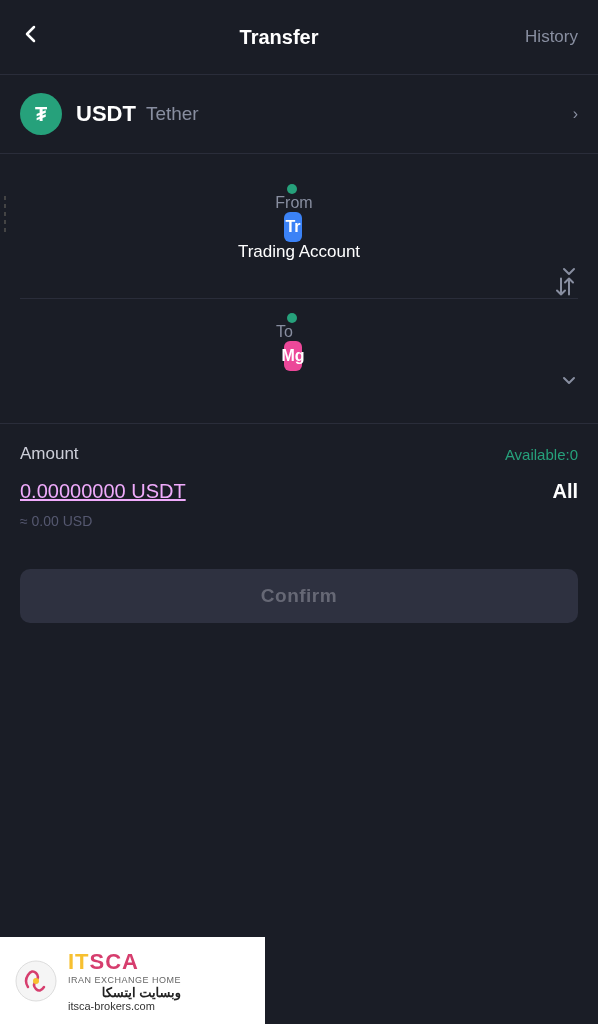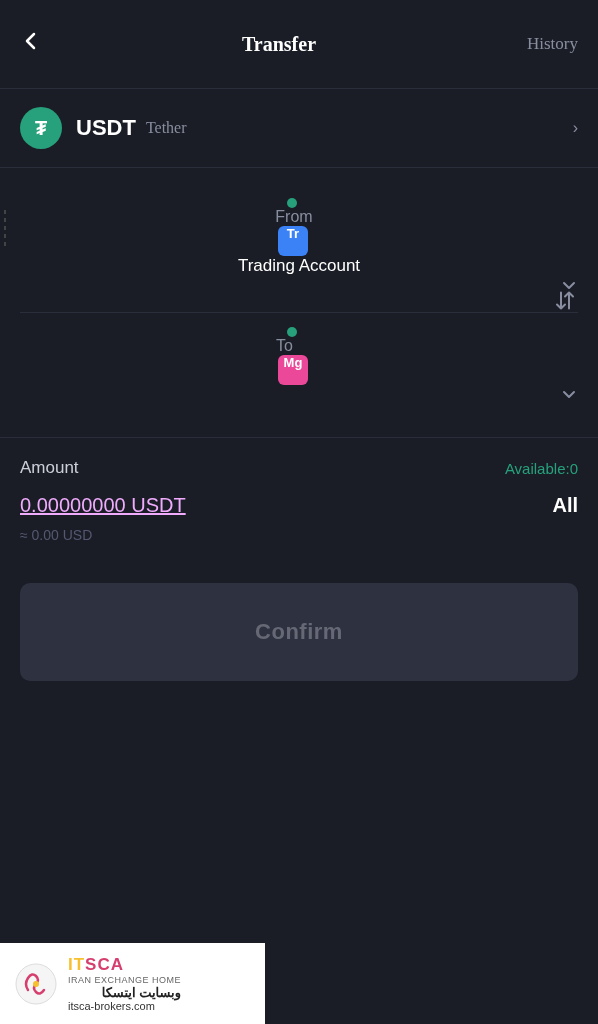--- a/index.html
+++ b/index.html
@@ -13,22 +13,21 @@
       position: relative;
     }
 
     
     .header {
       display: flex;
       align-items: center;
       justify-content: space-between;
       padding: 12px 20px;
       border-bottom: 1px solid #2a2d3a;
-      height: 89px;
-      font-family: Liberation Serif, serif;
+      height: 75px;
     }
     .header-back {
       font-size: 22px;
       color: #ffffff;
       cursor: pointer;
       width: 40px;
     }
     .header-title {
       font-size: 20px;
       font-weight: 600;
@@ -63,23 +62,22 @@
       margin-right: 14px;
       flex-shrink: 0;
     }
     .token-symbol {
       font-size: 22px;
       font-weight: 700;
       color: #ffffff;
       margin-right: 10px;
     }
     .token-name {
-      font-size: 16px;
-      color: #888ea0;
-      font-family: Liberation Serif, serif;
+      font-size: 19px;
+      color: #888ea0;
     }
     .token-chevron {
       margin-left: auto;
       color: #888ea0;
       font-size: 16px;
     }
 
     
     .transfer-section {
       padding: 16px 20px;
@@ -115,26 +113,27 @@
         transparent 8px
       );
     }
     .account-label {
       font-size: 16px;
       color: #888ea0;
       margin-right: 10px;
       min-width: 36px;
     }
     .account-badge {
-      width: 30px;
+      width: 18px;
       height: 30px;
       border-radius: 6px;
       display: flex;
+      align-items: center;
       justify-content: center;
-      font-size: 13px;
+      font-size: 16px;
       font-weight: 700;
       margin-right: 12px;
       flex-shrink: 0;
     }
     .badge-trading {
       background-color: #3b82f6;
       color: #ffffff;
     }
     .badge-margin {
       background-color: #ec4899;
@@ -207,26 +206,26 @@
       color: #555870;
       margin-bottom: 20px;
     }
 
     
     .confirm-btn-wrap {
       padding: 10px 20px 20px;
     }
     .confirm-btn {
       width: 100%;
-      padding: 36px;
+      padding: 16px;
       background-color: #2e3140;
       border: none;
       border-radius: 10px;
       color: #666875;
-      font-size: 22px;
+      font-size: 19px;
       font-weight: 600;
       cursor: not-allowed;
       letter-spacing: 0.5px;
     }
 
     
     .watermark-banner {
       position: absolute;
       bottom: 0;
       left: 0;
@@ -243,21 +242,21 @@
       flex-shrink: 0;
       display: flex;
       align-items: center;
       justify-content: center;
     }
     .watermark-text-block {
       display: flex;
       flex-direction: column;
     }
     .watermark-brand {
-      font-size: 17px;
+      font-size: 22px;
       font-weight: 800;
       color: #222222;
       letter-spacing: 1px;
     }
     .watermark-brand span.it { color: #f7c030; }
     .watermark-brand span.sca { color: #d63e6e; }
     .watermark-subtitle {
       font-size: 9px;
       color: #666;
       letter-spacing: 0.5px;

